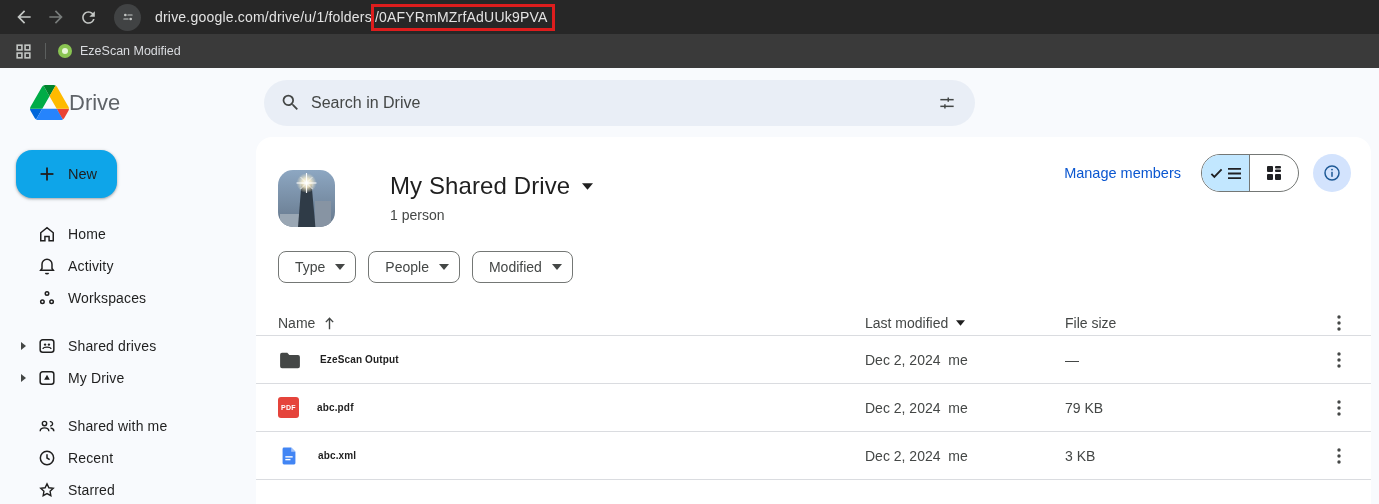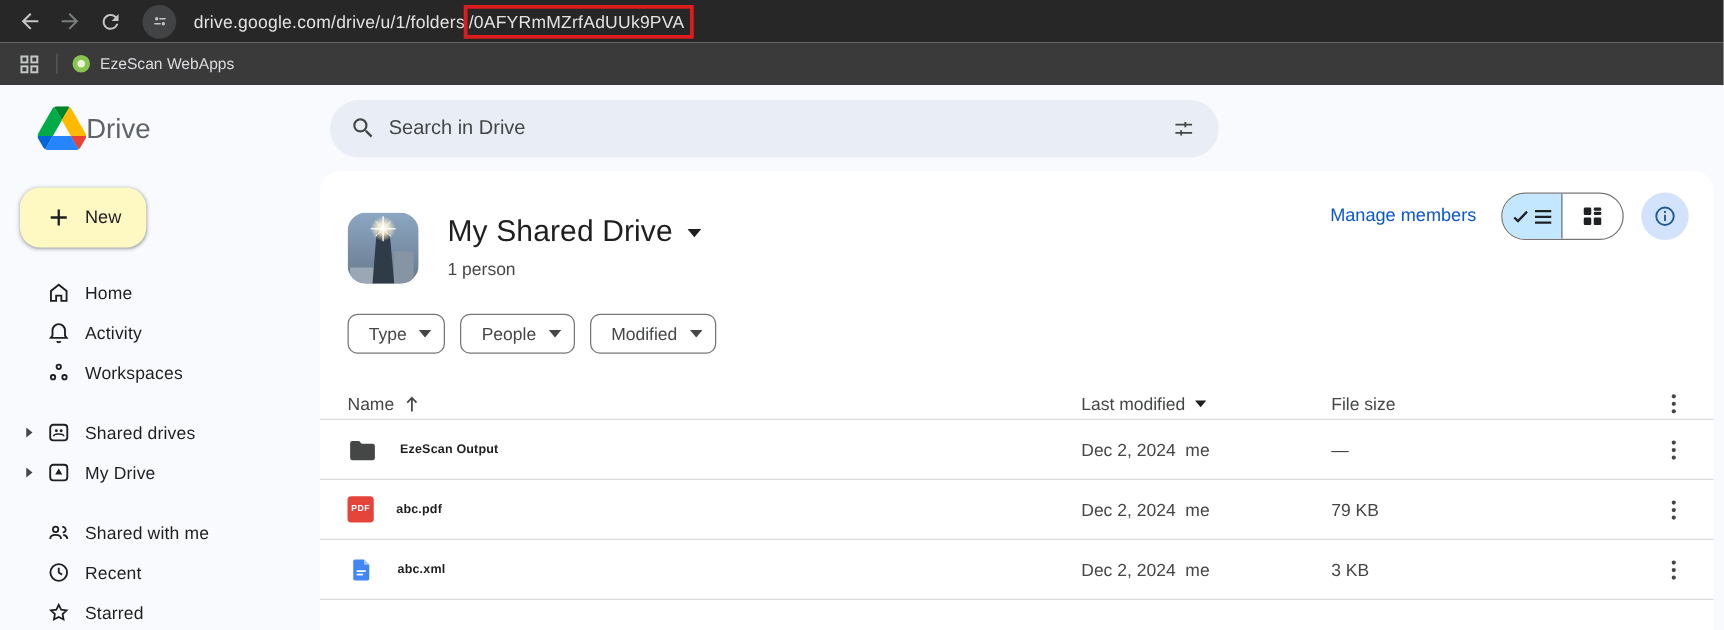--- a/index.html
+++ b/index.html
@@ -36,31 +36,31 @@
   .drive-wordmark{font-size:22px;color:var(--drive-wordmark);}
   .searchbar{width:711px;height:46px;margin-left:8px;background:var(--search-bg);border-radius:28px;display:flex;align-items:center;padding:0 16px;gap:10px;}
   .searchbar input{flex:1;border:none;outline:none;background:transparent;font-size:16px;color:var(--text-primary);font-family:inherit;}
   .searchbar input::placeholder{color:var(--text-secondary);opacity:1;}
   .search-tune{width:40px;height:40px;border-radius:50%;display:flex;align-items:center;justify-content:center;margin-right:-8px;}
 
   .app-body{flex:1;display:flex;min-height:0;}
 
   
   .sidebar{width:256px;flex:0 0 auto;padding-top:13px;}
-  .new-btn{margin-left:16px;width:101px;height:48px;background:#fef9c3;border:none;border-radius:16px;display:flex;align-items:center;justify-content:center;gap:10px;font-family:inherit;font-size:14.5px;font-weight:500;color:var(--text-primary);box-shadow:0 1px 2px rgba(60,64,67,.3),0 1px 3px 1px rgba(60,64,67,.15);cursor:pointer;}
+  .new-btn{margin-left:16px;width:101px;height:48px;background:#0ea5e9;border:none;border-radius:16px;display:flex;align-items:center;justify-content:center;gap:10px;font-family:inherit;font-size:14.5px;font-weight:500;color:var(--text-primary);box-shadow:0 1px 2px rgba(60,64,67,.3),0 1px 3px 1px rgba(60,64,67,.15);cursor:pointer;}
   .side-nav{margin-top:20px;}
   .nav-gap{height:16px;}
   .side-item{height:32px;display:flex;align-items:center;padding-left:36px;position:relative;border-radius:0 16px 16px 0;cursor:pointer;}
   .side-item .expander{position:absolute;left:19px;top:50%;transform:translateY(-50%);display:flex;}
   .side-item .s-icon{width:22px;display:flex;align-items:center;justify-content:center;margin-right:10px;flex:0 0 auto;}
   .side-item .s-label{font-size:14px;color:var(--text-primary);letter-spacing:.15px;}
 
   
   .content-card{flex:1;background:var(--card-bg);border-radius:16px 16px 0 0;margin-right:8px;position:relative;overflow:hidden;}
-  .drive-header{display:flex;align-items:flex-start;padding:33px 20px 0 22px;}
+  .drive-header{display:flex;align-items:flex-start;padding:33px 20px 0 22px;gap:32px;}
   .avatar{width:57px;height:57px;border-radius:15px;overflow:hidden;flex:0 0 auto;}
   .title-block{margin-left:23px;padding-top:2px;}
   .drive-title-row{display:flex;align-items:center;gap:12px;cursor:pointer;}
   .drive-title{font-size:24px;color:var(--text-primary);letter-spacing:.1px;}
   .drive-subtitle{font-size:14px;color:var(--text-secondary);margin-top:7px;}
   .header-controls{position:absolute;top:17px;right:20px;display:flex;align-items:center;gap:14px;}
   .manage-link{font-size:14.5px;font-weight:500;color:var(--accent-blue);text-decoration:none;margin-right:6px;}
   .view-toggle{display:flex;height:38px;border:1px solid var(--chip-border);border-radius:20px;overflow:hidden;background:#fff;}
   .vt-seg{width:48px;display:flex;align-items:center;justify-content:center;gap:4px;cursor:pointer;}
   .vt-list{background:var(--selected-blue);border-right:1px solid var(--chip-border);}
@@ -122,21 +122,21 @@
         <rect x="14" y="4" width="6" height="6"></rect>
         <rect x="4" y="14" width="6" height="6"></rect>
         <rect x="14" y="14" width="6" height="6"></rect>
       </g>
   </svg>
   <div class="bm-sep"></div>
   <div style="display:flex;align-items:center;">
     <span class="bm-favicon">
         <span></span>
       </span>
-    <span class="bm-label">EzeScan WebApps</span>
+    <span class="bm-label">EzeScan Modified</span>
   </div>
 </div>
 
 <div class="app">
 
   <div class="app-top">
     <div class="logo-block">
       <svg width="39" height="35" viewBox="0 0 87.3 78">
         <path d="m6.6 66.85 3.85 6.65c.8 1.4 1.95 2.5 3.3 3.3l13.75-23.8h-27.5c0 1.55.4 3.1 1.2 4.5z" fill="#0066da"></path>
         <path d="M43.65 25 29.9 1.2c-1.35.8-2.5 1.9-3.3 3.3l-25.4 44a9.06 9.06 0 0 0-1.2 4.5h27.5z" fill="#00ac47"></path>

